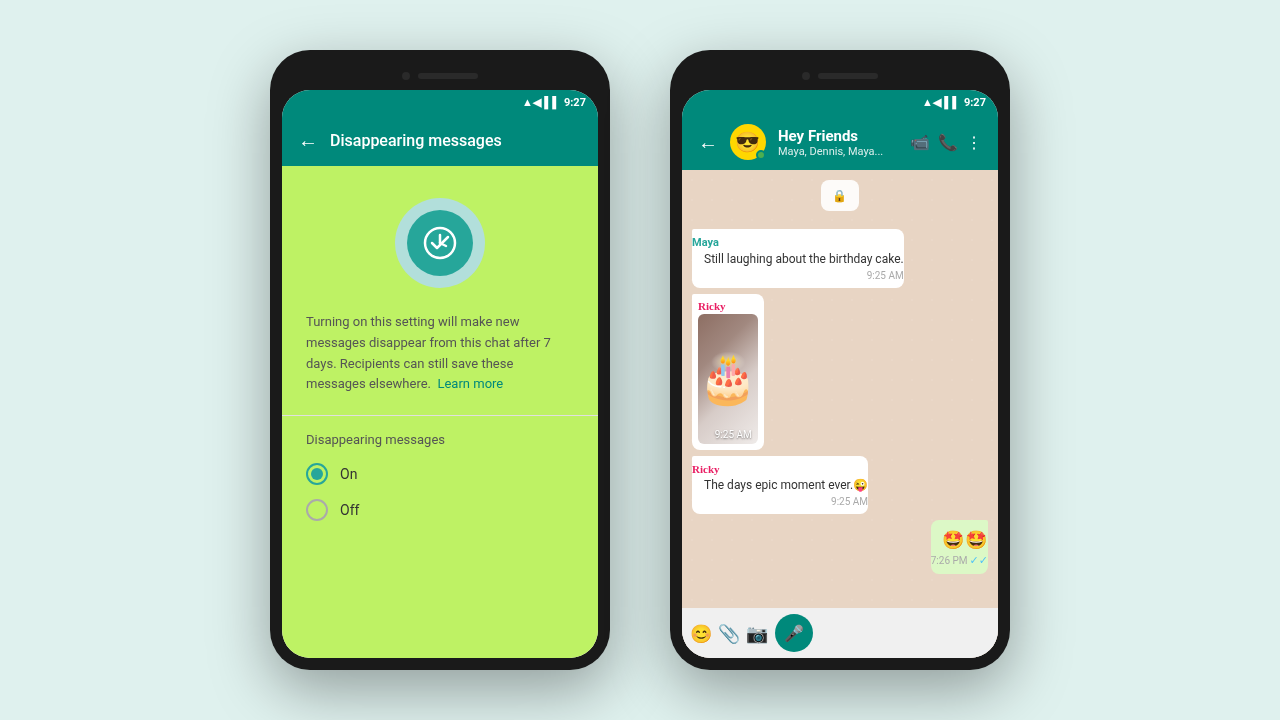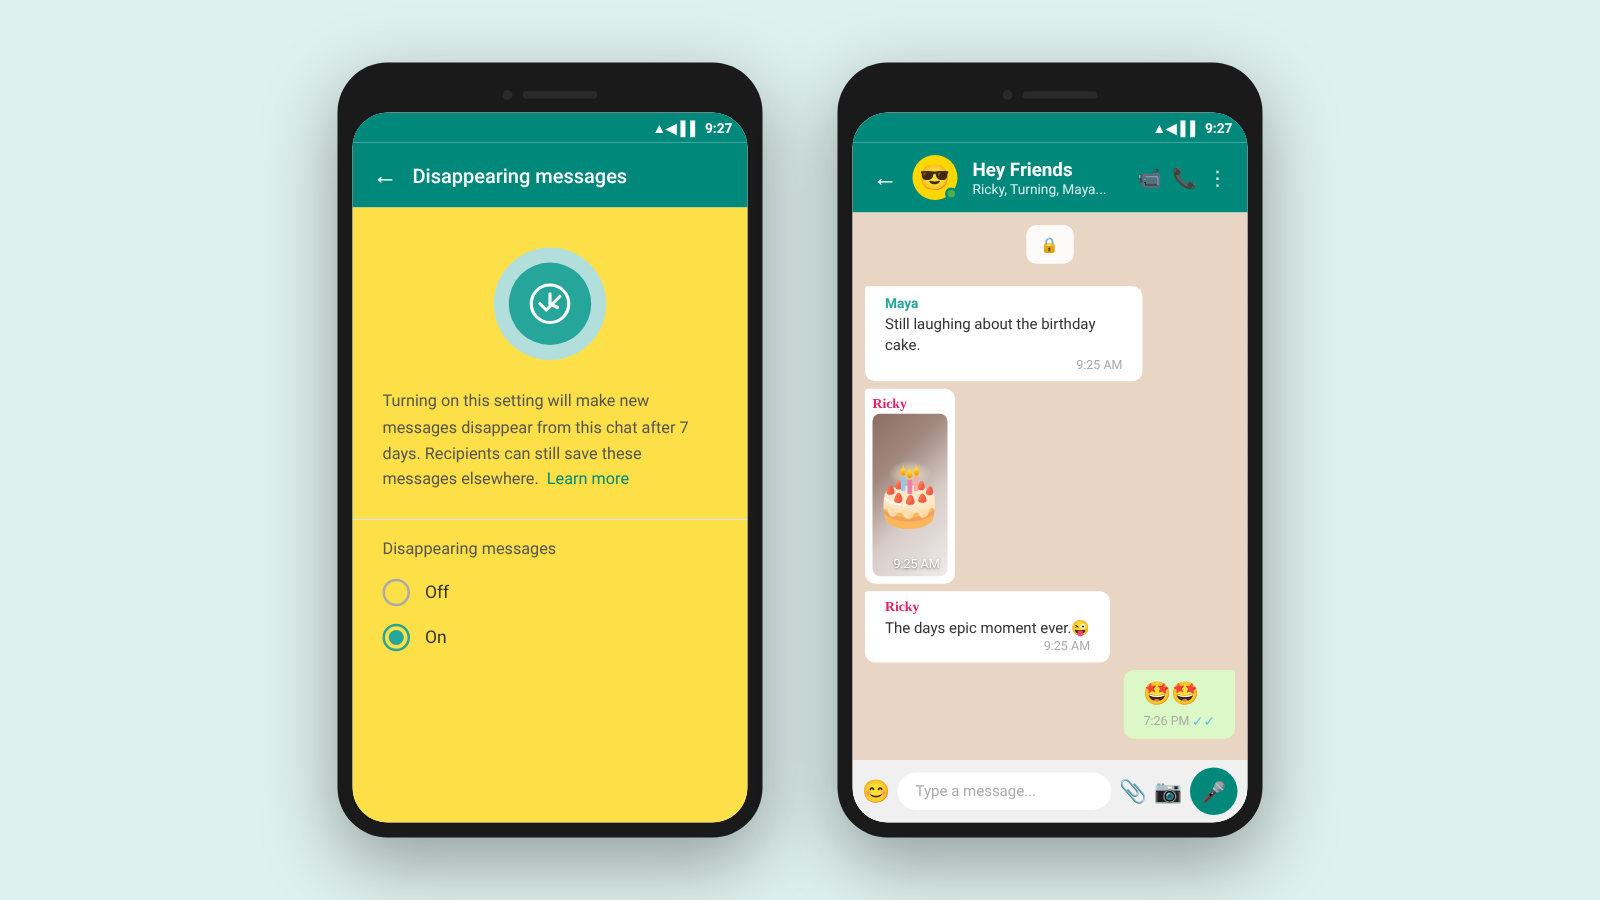--- a/index.html
+++ b/index.html
@@ -136,21 +136,21 @@
       gap: 8px;
       color: white;
     }
     .app-bar .action-icons span {
       font-size: 16px;
       cursor: pointer;
     }
     
     .screen-content {
       flex: 1;
-      background: #fde047;
+      background: #bef264;
       overflow-y: auto;
       padding: 0;
     }
     .icon-section {
       display: flex;
       justify-content: center;
       padding: 32px 0 24px;
     }
     .clock-circle {
       width: 90px;
@@ -261,21 +261,21 @@
       flex: 1;
       padding: 8px 10px;
       display: flex;
       flex-direction: column;
       gap: 6px;
       overflow: hidden;
     }
     .message-bubble {
       max-width: 75%;
       border-radius: 8px;
-      padding: 7px 16px;
+      padding: 7px 0;
       position: relative;
     }
     .message-bubble.received {
       background: white;
       align-self: flex-start;
       border-top-left-radius: 2px;
     }
     .message-bubble.sent {
       background: #dcf8c6;
       align-self: flex-end;
@@ -285,20 +285,21 @@
       font-size: 11px;
       font-weight: bold;
       color: #26a69a;
       margin-bottom: 2px;
     }
     .sender-name.ricky { color: #e91e63; font-family: Liberation Serif, serif; }
     .message-text {
       font-size: 12px;
       color: #333;
       line-height: 1.4;
+      margin-left: 12px;
     }
     .message-time {
       font-size: 10px;
       color: #aaa;
       text-align: right;
       margin-top: 2px;
       display: flex;
       align-items: center;
       justify-content: flex-end;
       gap: 2px;
@@ -406,28 +407,28 @@
         </div>
         <div class="description-section">
           <p class="description-text">
             <span>Turning on this setting will make new messages disappear from this chat after 7 days. Recipients can still save these messages elsewhere.</span>
             &nbsp;<a class="learn-more">Learn more</a>
           </p>
         </div>
         <div class="setting-section">
           <p class="setting-label">Disappearing messages</p>
           <div class="radio-option">
-            <div class="radio-outer inactive"></div>
-            <span class="radio-text">Off</span>
-          </div>
-          <div class="radio-option">
             <div class="radio-outer active">
               <div class="radio-inner"></div>
             </div>
             <span class="radio-text">On</span>
+          </div>
+          <div class="radio-option">
+            <div class="radio-outer inactive"></div>
+            <span class="radio-text">Off</span>
           </div>
         </div>
       </div>
     </div>
   </div>
 
   <div class="phone">
     <div class="phone-top">
       <div class="phone-camera"></div>
       <div class="phone-speaker"></div>
@@ -443,21 +444,21 @@
       </div>
 
       <div class="app-bar">
         <span class="back-arrow">←</span>
         <div class="avatar-circle">
           <span>😎</span>
           <div class="online-dot"></div>
         </div>
         <div style="flex:1; display:flex; flex-direction:column; justify-content:center;">
           <span class="group-name">Hey Friends</span>
-          <span class="group-subtitle">Ricky, Turning, Maya...</span>
+          <span class="group-subtitle">Maya, Dennis, Maya...</span>
         </div>
         <div class="action-icons">
           <span>📹</span>
           <span>📞</span>
           <span>⋮</span>
         </div>
       </div>
 
       <div class="chat-bg">
 
@@ -490,23 +491,20 @@
             <div class="message-text" style="font-size:18px;">🤩🤩</div>
             <div class="message-time">
               <span>7:26 PM</span>
               <span class="double-check">✓✓</span>
             </div>
           </div>
         </div>
 
         <div class="chat-input-bar">
           <span class="input-icon">😊</span>
-          <div class="chat-input-field">
-            <span>Type a message...</span>
-          </div>
           <span class="input-icon">📎</span>
           <span class="input-icon">📷</span>
           <div class="mic-button">
             <span>🎤</span>
           </div>
         </div>
       </div>
     </div>
   </div>
 

